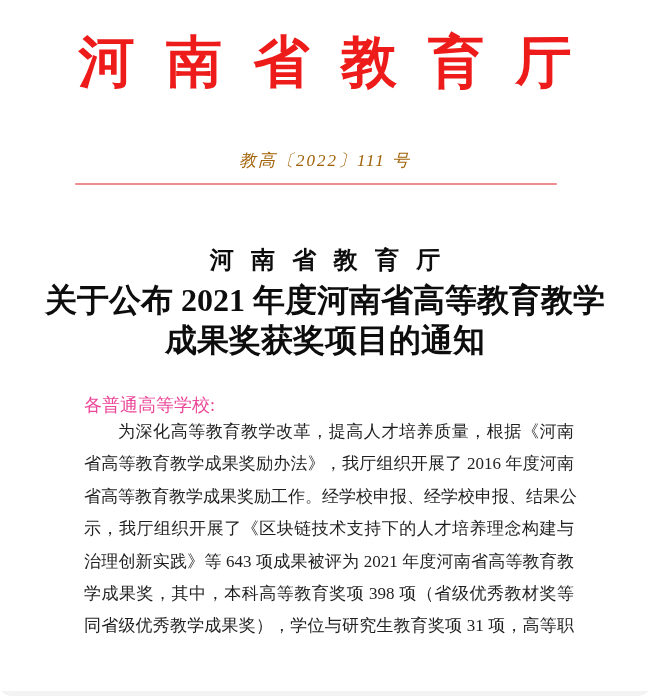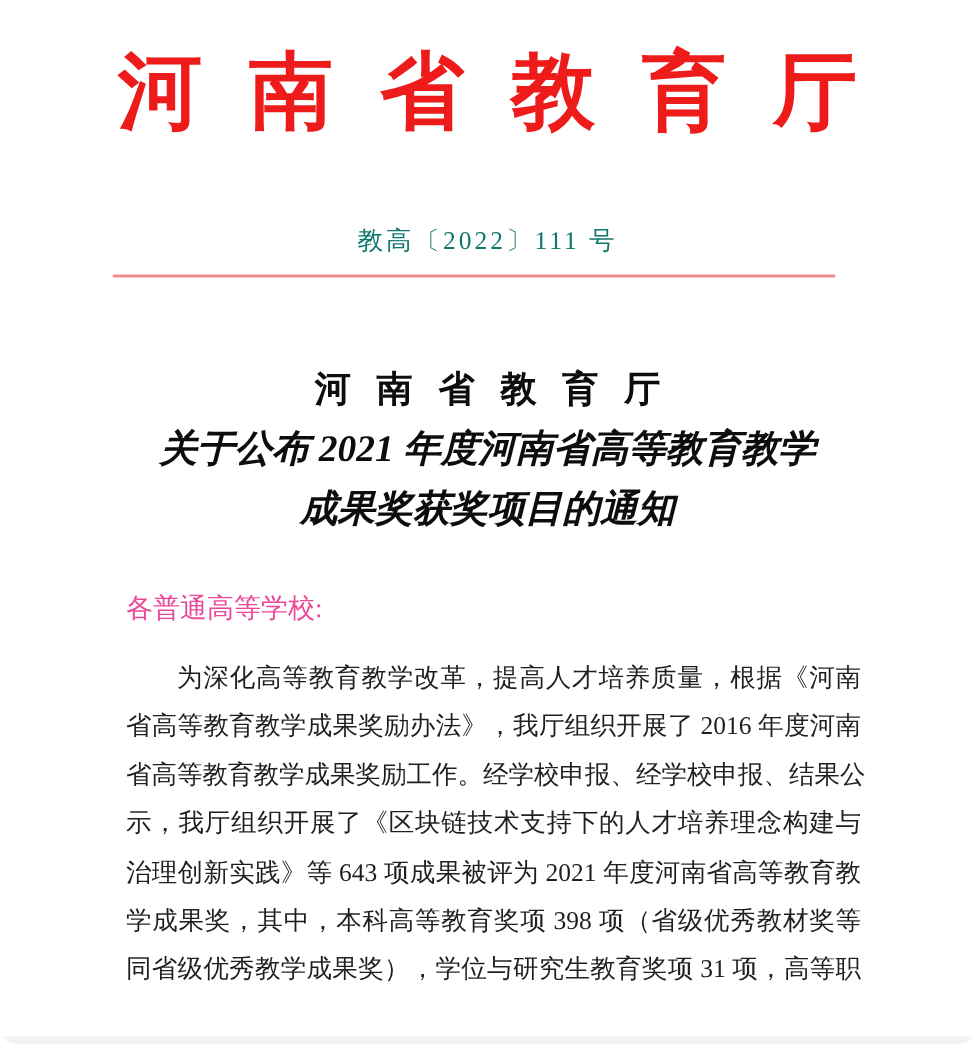--- a/index.html
+++ b/index.html
@@ -29,22 +29,23 @@
     line-height: 80px;
     white-space: nowrap;
   }
   
   .doc-number {
     position: absolute;
     top: 148px; left: 0; width: 100%;
     text-align: center;
     font-size: 17px;
     line-height: 26px;
-    color: #0f766e;
+    color: #a16207;
     letter-spacing: 2px;
+    font-style: italic;
   }
   
   .rule {
     position: absolute;
     top: 183px; left: 75px;
     width: 482px; height: 2px;
     background: #ef8d8d;
   }
   
   .title {
@@ -55,36 +56,35 @@
     color: #0d0d0d;
   }
   .title .t1 {
     font-size: 24px;
     line-height: 40px;
     letter-spacing: 0.72em;
     text-indent: 0.72em;
     white-space: nowrap;
   }
   .title .t2, .title .t3 {
-    font-size: 25px;
+    font-size: 32px;
     line-height: 40px;
     white-space: nowrap;
-    font-style: italic;
   }
   
   .salutation {
     position: absolute;
     top: 390px; left: 84px;
     font-size: 18px;
     line-height: 30px;
     color: #ec4899;
   }
   .paragraph {
     position: absolute;
-    top: 436px; left: 84px;
+    top: 416px; left: 84px;
     width: 490px;
   }
   .paragraph .line {
     font-size: 17px;
     line-height: 32.4px;
     color: #1f1f1f;
     text-align: justify;
     text-align-last: justify;
     white-space: nowrap;
   }

